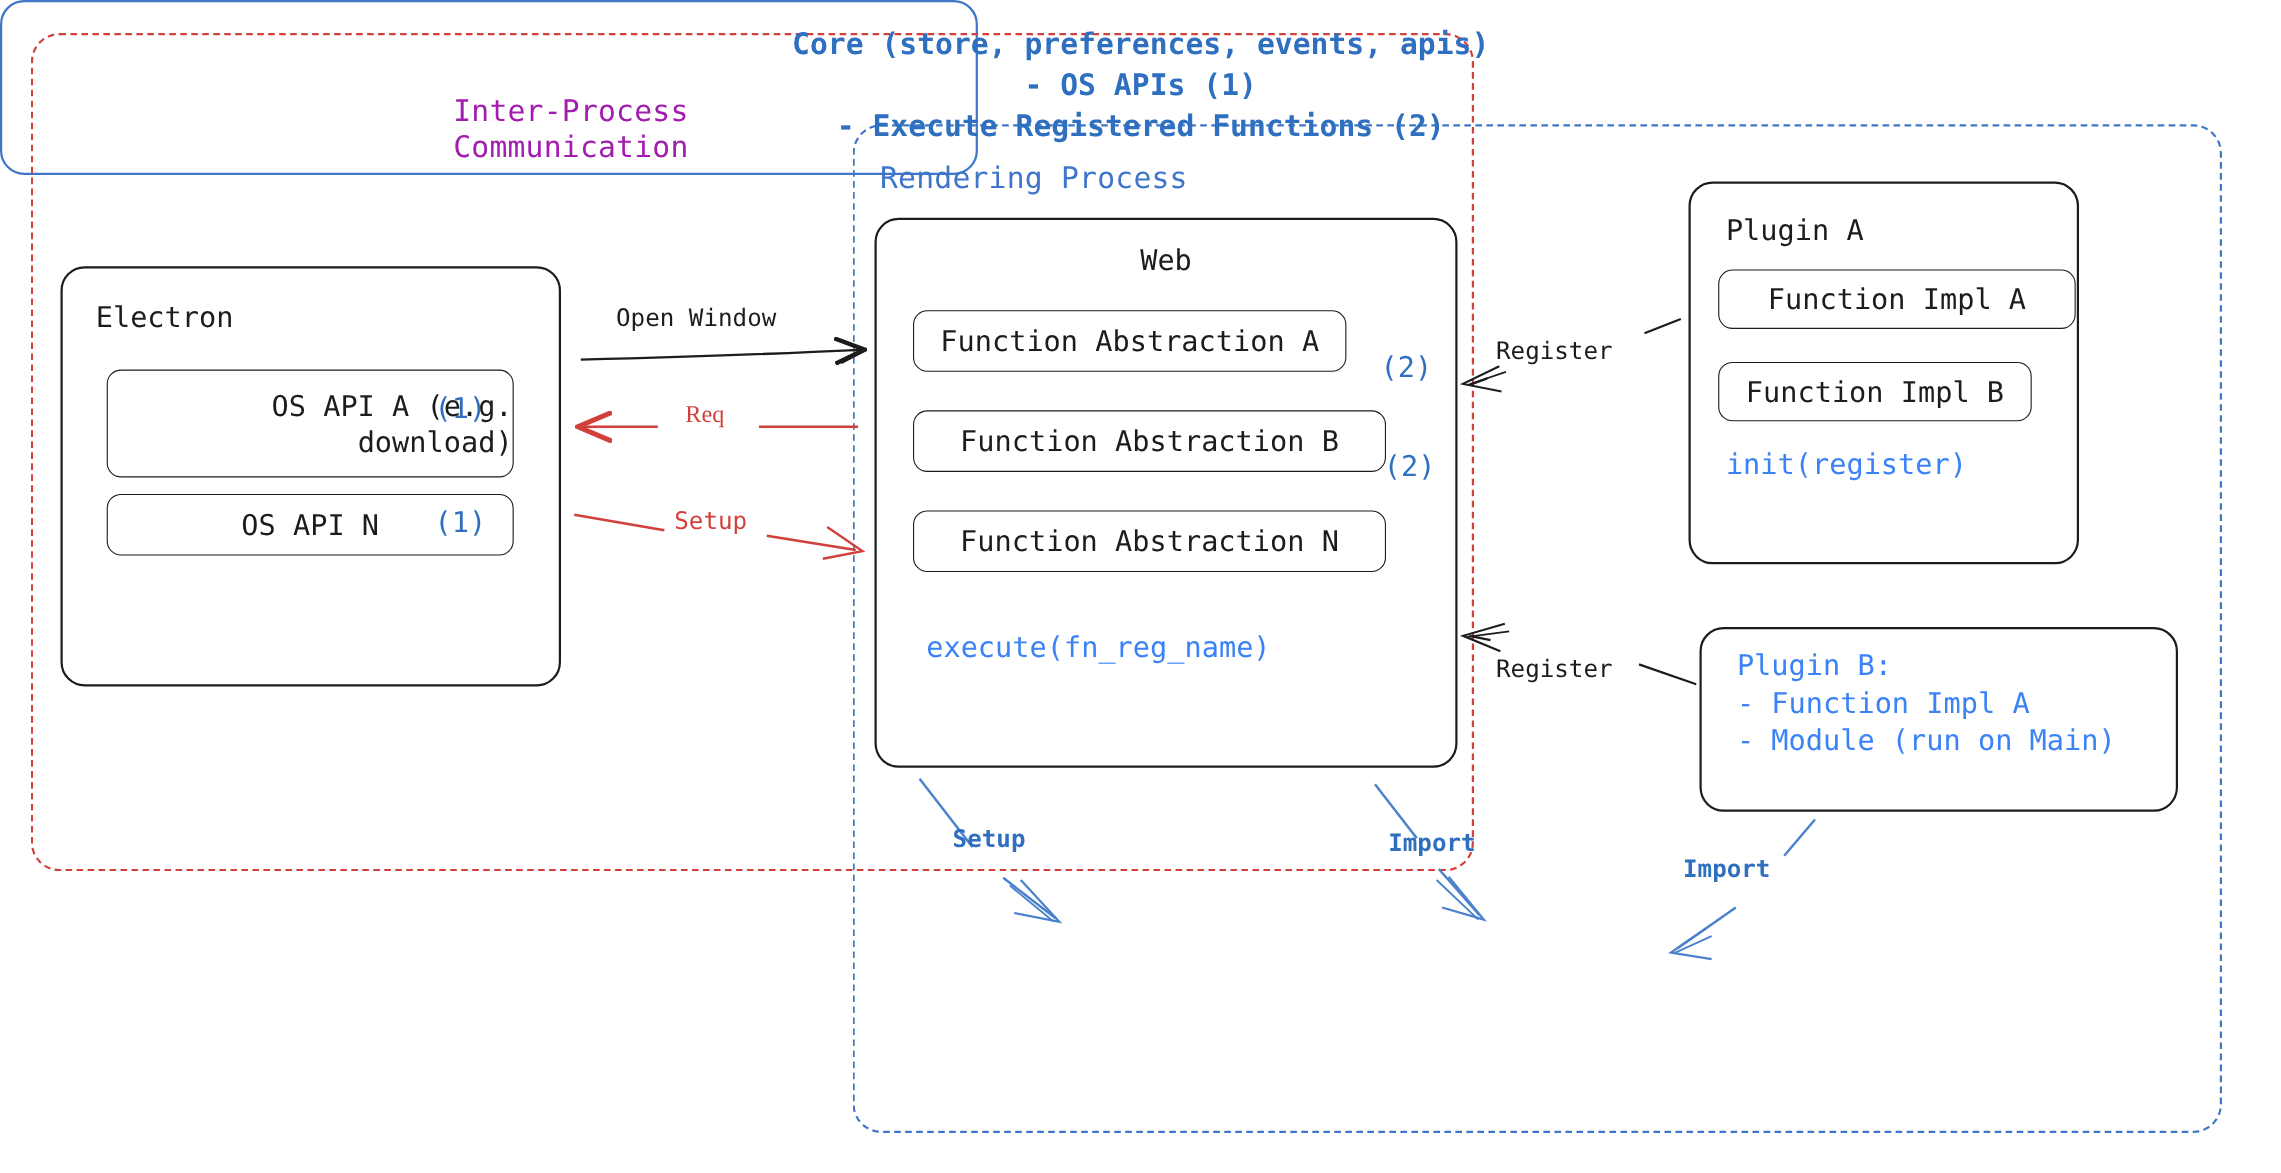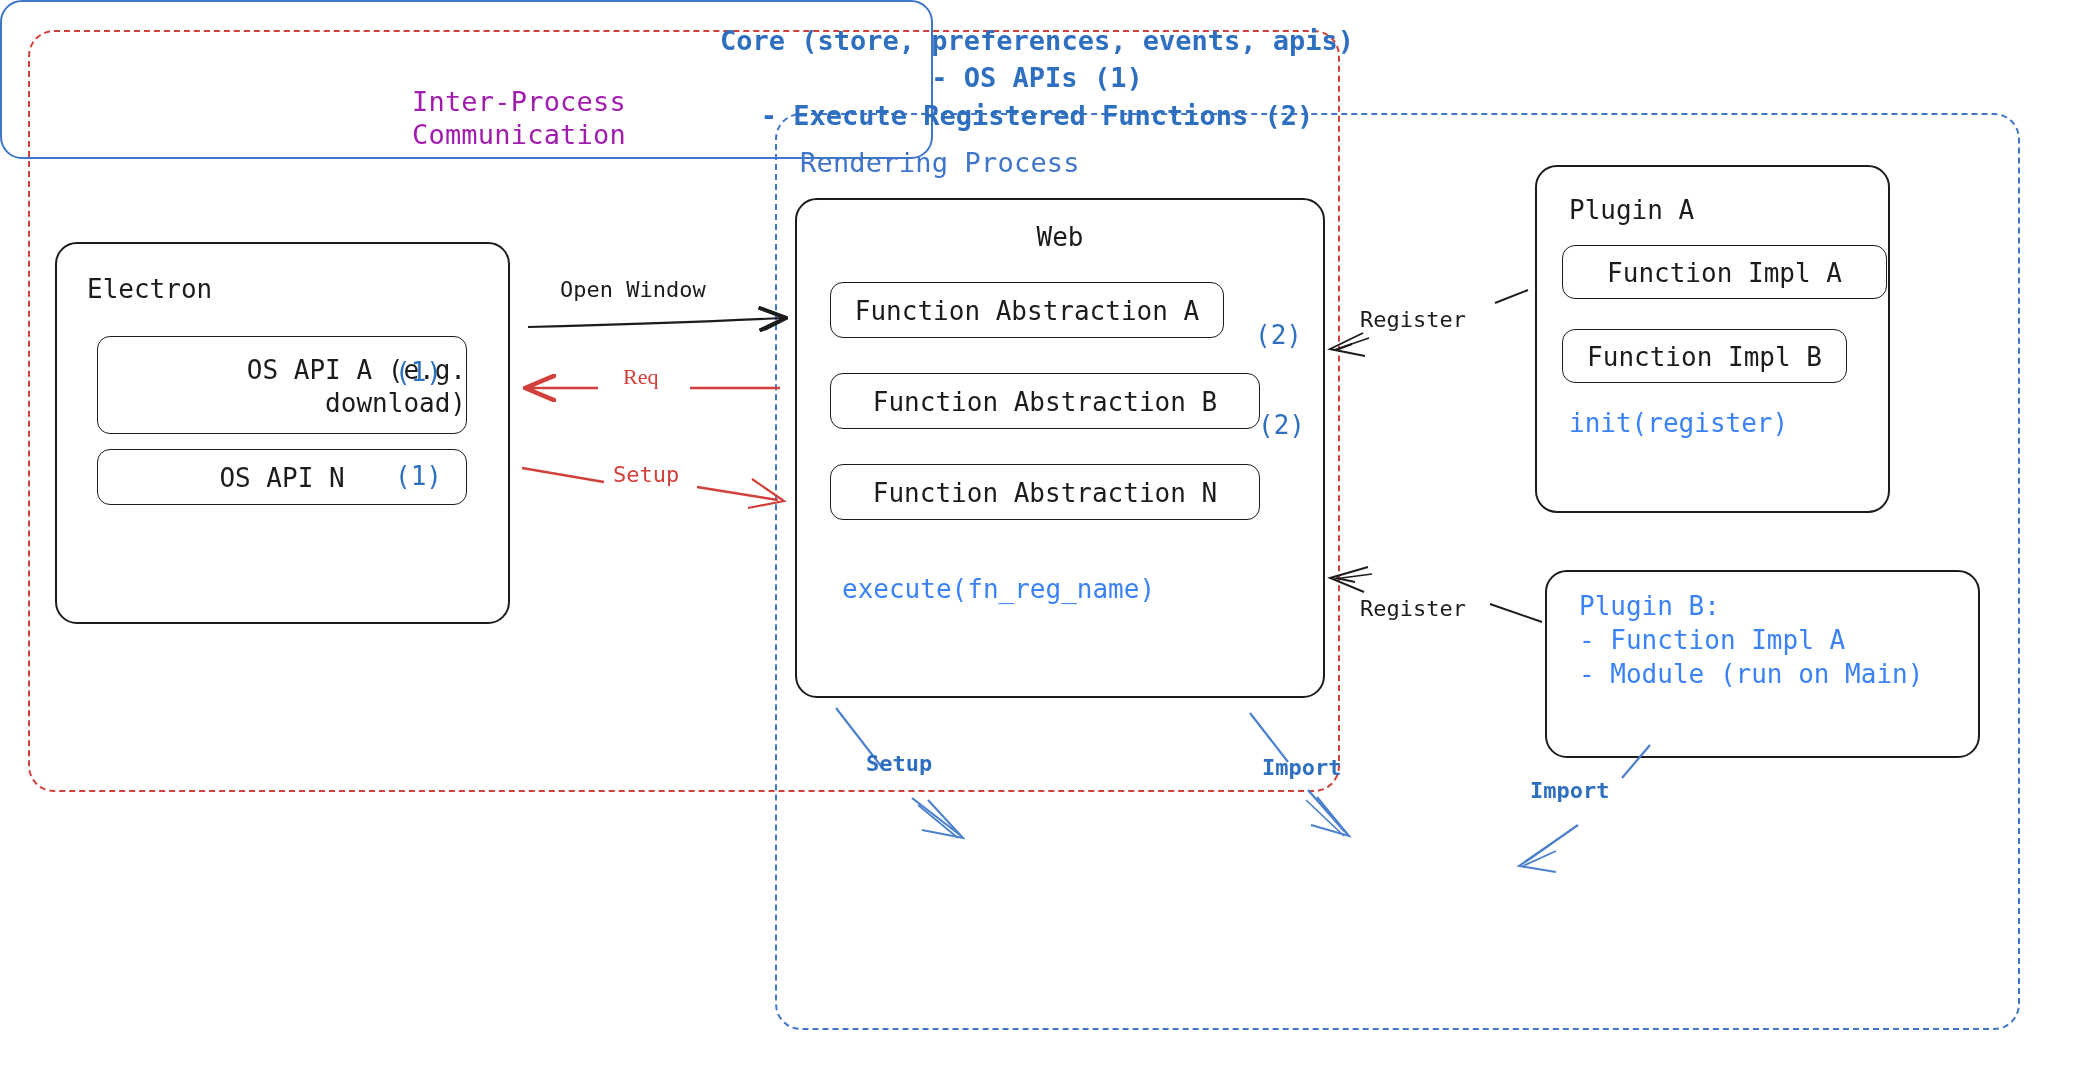--- a/index.html
+++ b/index.html
@@ -104,27 +104,27 @@
 
   
   #plugin-a-box{ left:1535px; top:165px; width:355px; height:348px; }
   #plugin-a-title{ left:32px; top:28px; }
   #impl-a{ left:25px; top:78px; width:325px; height:54px; }
   #impl-b{ left:25px; top:162px; width:285px; height:54px; }
   #impl-a .inner-label,#impl-b .inner-label{ top:11px; }
   #plugin-a-init{ left:32px; top:240px; }
 
   
-  #plugin-b-box{ left:1545px; top:570px; width:435px; height:188px; }
+  #plugin-b-box{ left:1545px; top:570px; width:435px; height:168px; }
   #plugin-b-text{ left:32px; top:18px; }
 
   
   #core-box{
     left:940px; top:833px; width:885px; height:155px;
-    border:2.5px solid #3f76c9; border-radius:22px;padding-left:44px;
+    border:2.5px solid #3f76c9; border-radius:22px;
   }
   #core-text{
     position:absolute; left:0; right:0; top:22px;
     text-align:center;
     font-size:27px; line-height:1.38;
     color:#2f6fc0; white-space:pre;
     font-weight:bold;
   }
 
   

